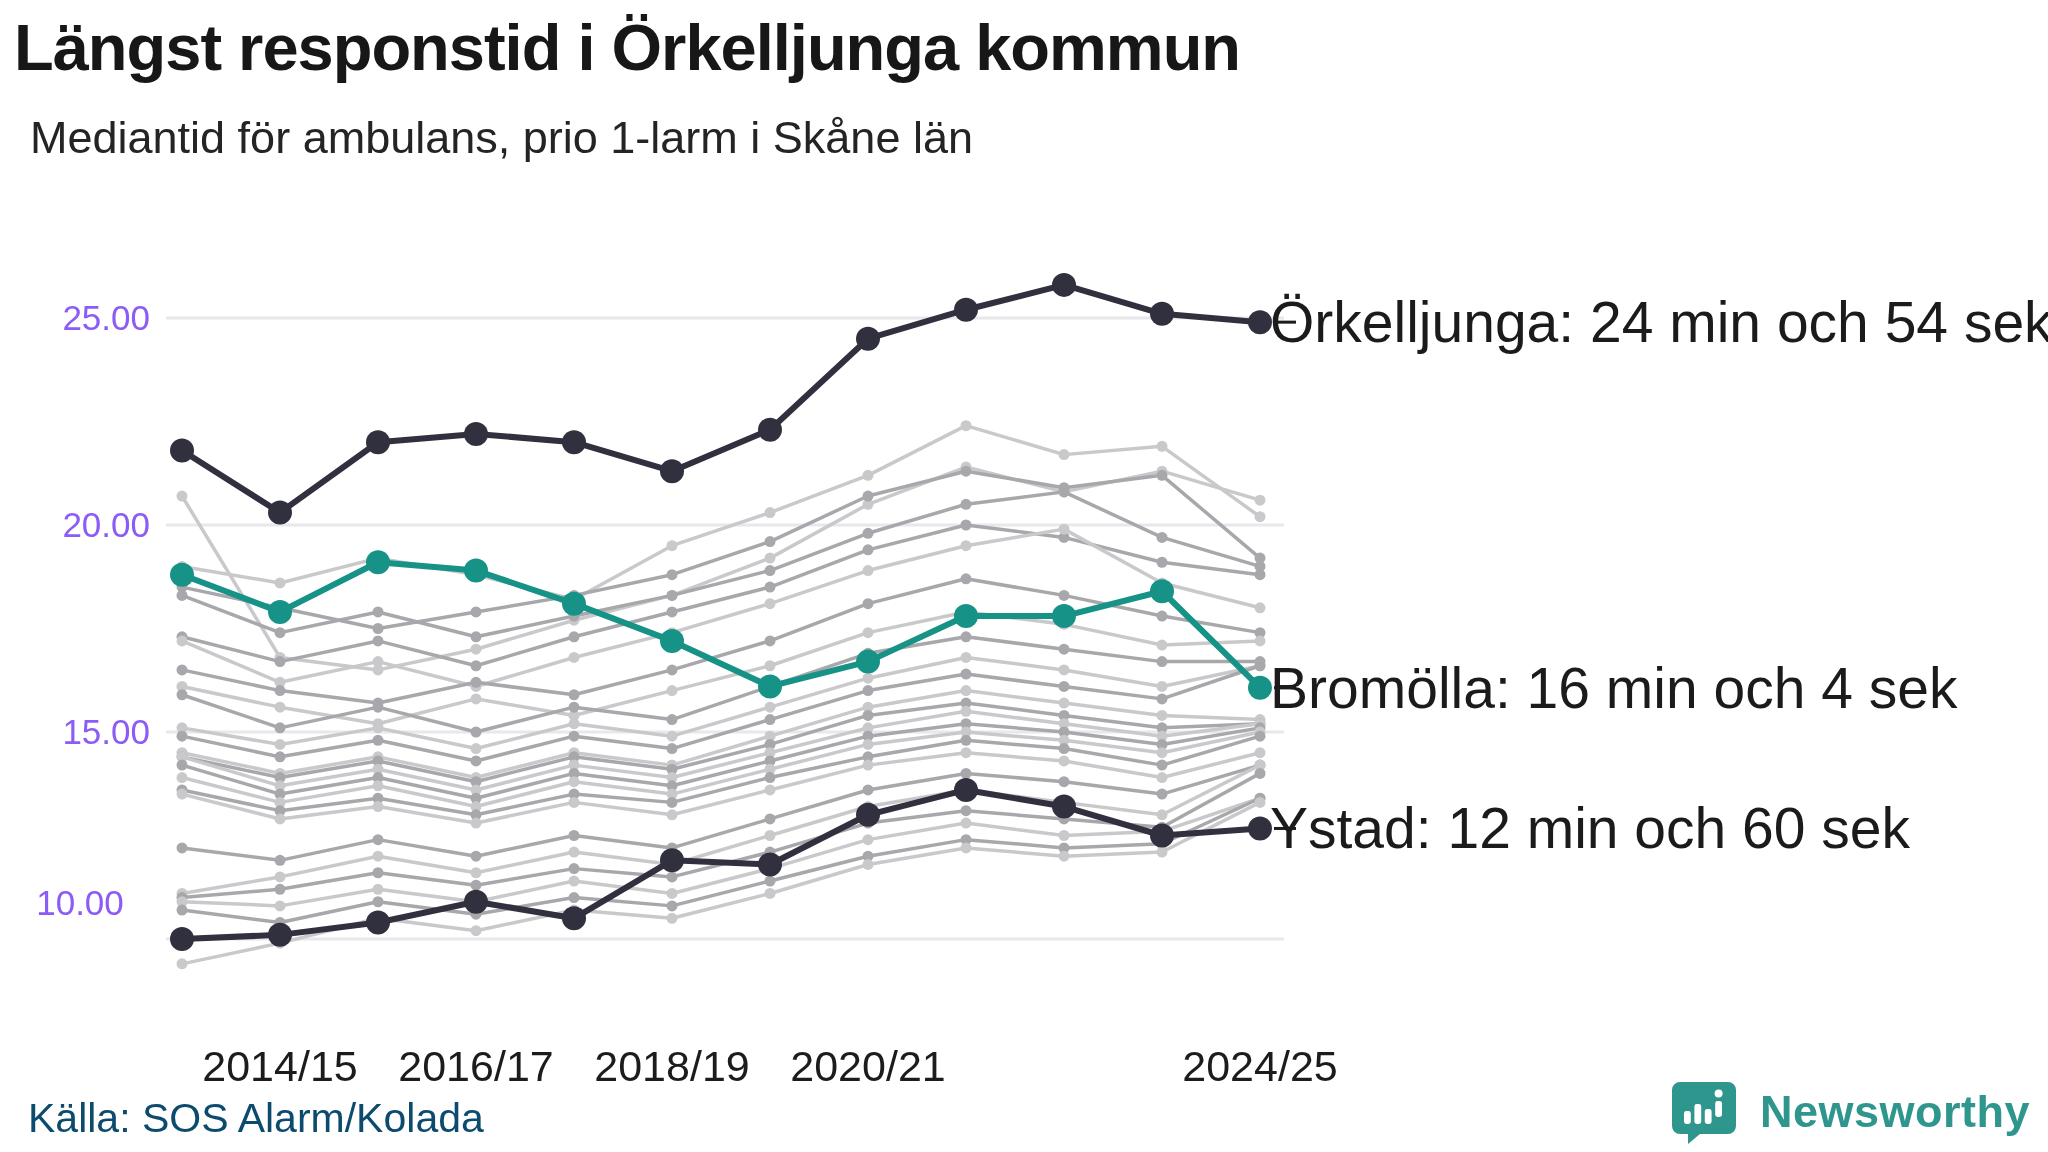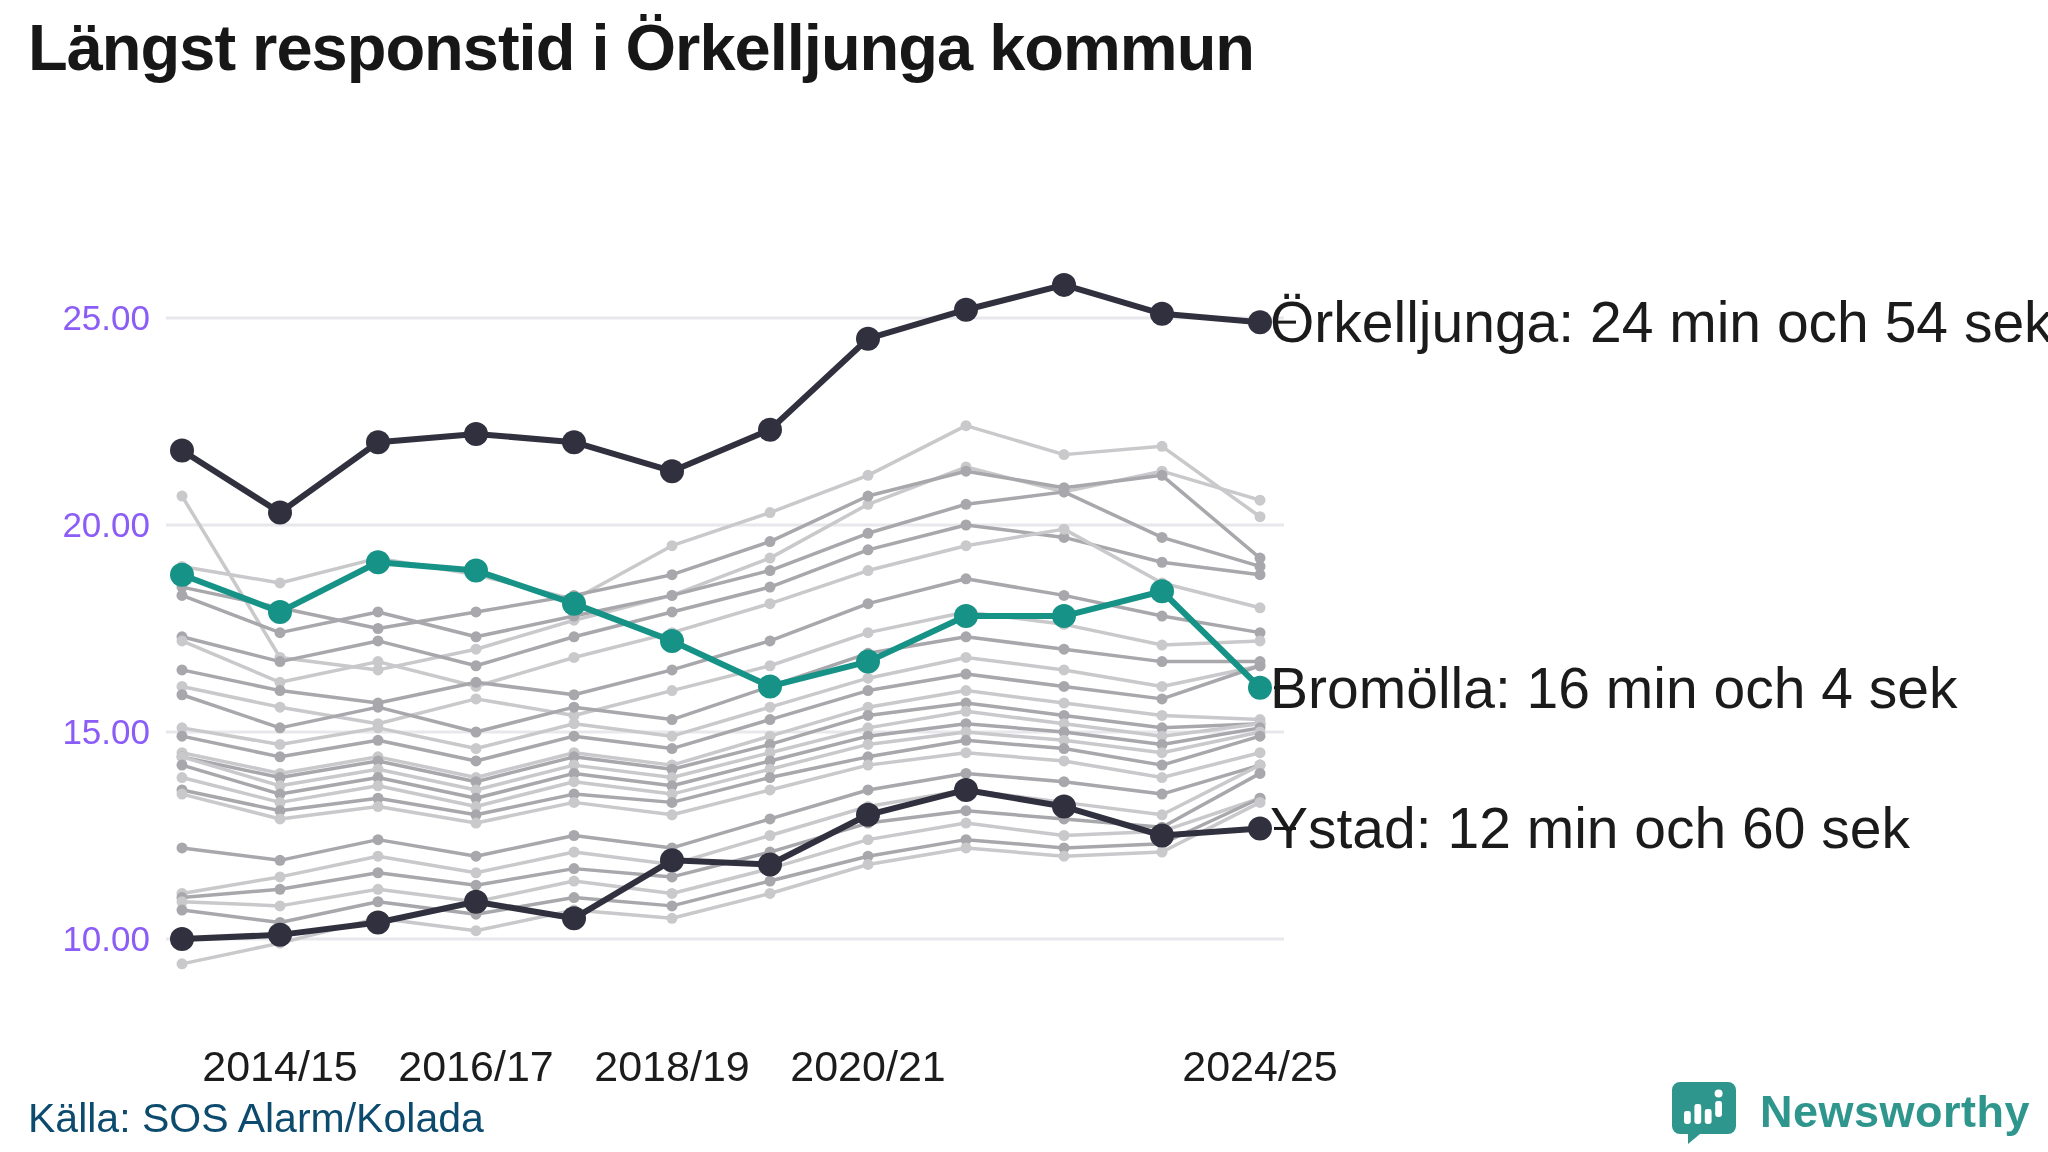--- a/index.html
+++ b/index.html
@@ -5,21 +5,21 @@
   html, body { margin: 0; padding: 0; }
   body {
     width: 2048px; height: 1152px;
     background: #ffffff;
     font-family: "Liberation Sans", sans-serif;
     overflow: hidden;
   }
   #canvas { position: relative; width: 2048px; height: 1152px; background: #ffffff; }
 
   .title {
-    position: absolute; left: 28px; top: 10px;
+    position: absolute; left: 14px; top: 10px;
     font-size: 65px; font-weight: 700; color: #171717;
     letter-spacing: -1px; margin: 0; white-space: nowrap;
   }
   .subtitle {
     position: absolute; left: 30px; top: 112px;
     font-size: 45px; font-weight: 400; color: #242424; white-space: nowrap;
   }
 
   #chart-svg { position: absolute; left: 0; top: 0; width: 2048px; height: 1152px; }
 
@@ -48,20 +48,21 @@
   .brand-text {
     font-size: 45px; font-weight: 600; letter-spacing: 0.5px;
   }
 </style>
 </head>
 <body>
 
 <div id="canvas">
 
   <h1 class="title">Längst responstid i Örkelljunga kommun</h1>
+  <div class="subtitle">Mediantid för ambulans, prio 1-larm i Skåne län</div>
 
   <svg id="chart-svg" viewBox="0 0 2048 1152" aria-hidden="true">
       <line x1="166" y1="318" x2="1284" y2="318" stroke="#e8e8ec" stroke-width="3"></line>
       <line x1="166" y1="525" x2="1284" y2="525" stroke="#e8e8ec" stroke-width="3"></line>
       <line x1="166" y1="732" x2="1284" y2="732" stroke="#e8e8ec" stroke-width="3"></line>
       <line x1="166" y1="939" x2="1284" y2="939" stroke="#e8e8ec" stroke-width="3"></line>
       <polyline points="182,496.02 280,657.48 378,669.9 476,649.2 574,620.22 672,595.3799999999999 770,558.12 868,504.29999999999995 966,467.0400000000001 1064,491.88 1162,471.17999999999995 1260,500.15999999999997" fill="none" stroke="#c9c9cc" stroke-width="3.5" stroke-linejoin="round" stroke-linecap="round"></polyline>
       <circle cx="182" cy="496.02" r="5.5" fill="#c9c9cc"></circle>
       <circle cx="280" cy="657.48" r="5.5" fill="#c9c9cc"></circle>
       <circle cx="378" cy="669.9" r="5.5" fill="#c9c9cc"></circle>
@@ -413,21 +414,21 @@
       <circle cx="1162" cy="835.5" r="12" fill="#31303e"></circle>
       <circle cx="1260" cy="828.462" r="12" fill="#31303e"></circle>
       <line x1="1274" y1="322.14000000000004" x2="1296" y2="322.14000000000004" stroke="#1b1b1b" stroke-width="3"></line>
       <line x1="1274" y1="687.702" x2="1296" y2="687.702" stroke="#1b1b1b" stroke-width="3"></line>
       <line x1="1274" y1="828.462" x2="1296" y2="828.462" stroke="#1b1b1b" stroke-width="3"></line>
     </svg>
 
   <div class="ylab" style="top: 293px;">25.00</div>
   <div class="ylab" style="top: 500px;">20.00</div>
   <div class="ylab" style="top: 707px;">15.00</div>
-  <div class="ylab" style="top: 914px;">10.00</div>
+  <div class="ylab" style="top: 878px; text-align: center;">10.00</div>
 
   <div class="xlab" style="left: 170px;">2014/15</div>
   <div class="xlab" style="left: 366px;">2016/17</div>
   <div class="xlab" style="left: 562px;">2018/19</div>
   <div class="xlab" style="left: 758px;">2020/21</div>
   <div class="xlab" style="left: 1150px;">2024/25</div>
 
   <div class="callout" style="top: 293.14px;">Örkelljunga: 24 min och 54 sek</div>
   <div class="callout" style="top: 658.702px;">Bromölla: 16 min och 4 sek</div>
   <div class="callout" style="top: 799.462px;">Ystad: 12 min och 60 sek</div>

